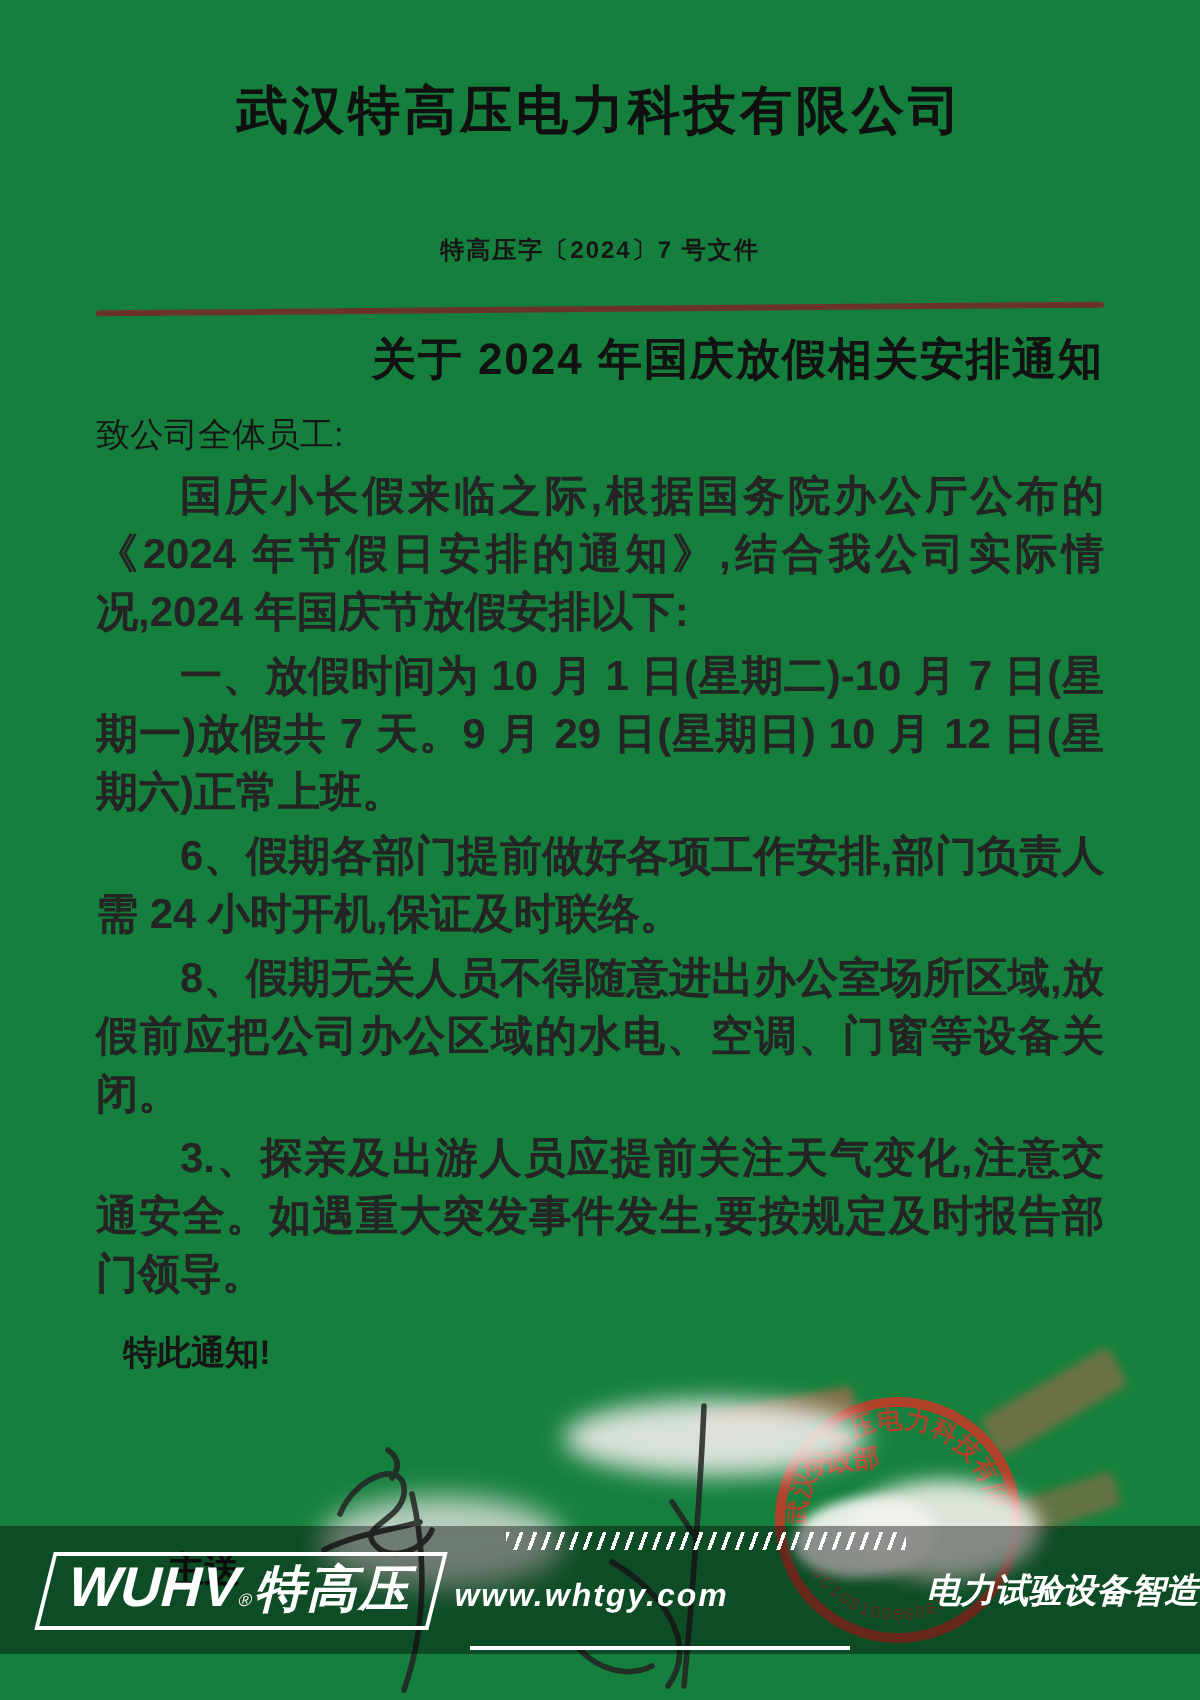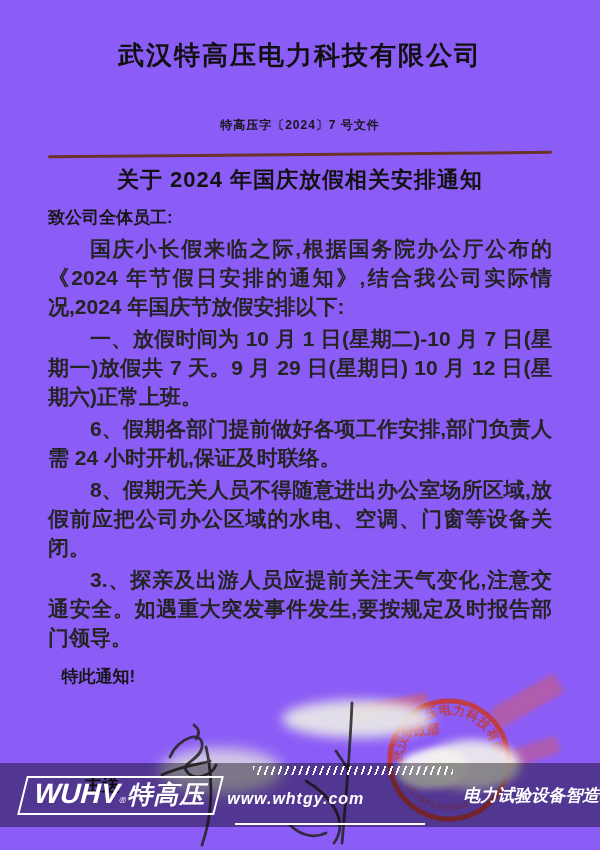--- a/index.html
+++ b/index.html
@@ -1,23 +1,23 @@
 <!DOCTYPE html>
 <html><head>
 <meta charset="utf-8">
 <style>
   html,body{margin:0;padding:0;}
   body{width:600px;height:850px;background:#e9e9e9;font-family:"Liberation Sans","DejaVu Sans",sans-serif;}
-  .page{position:relative;width:600px;height:850px;background:#8b5cf6;overflow:hidden;color:#1f1f1f;}
+  .page{position:relative;width:600px;height:850px;background:#15803d;overflow:hidden;color:#1f1f1f;}
   .content{position:absolute;left:48px;right:48px;top:0;z-index:1;}
   .company{margin:38px 0 0;text-align:center;font-size:26px;font-weight:700;letter-spacing:2px;color:#101010;}
   .docnum{margin-top:44px;text-align:center;font-size:12px;font-weight:700;color:#161616;letter-spacing:1px;}
   .divider{margin-top:19px;height:3px;background:#693329;transform:rotate(-0.5deg);border-radius:2px;}
-  .title{margin:9px 0 0;text-align:center;font-size:22px;font-weight:700;letter-spacing:1px;color:#121212;}
-  .salutation{margin-top:11px;font-size:17px;font-weight:700;color:#161616;}
+  .title{margin:9px 0 0;text-align:right;font-size:22px;font-weight:700;letter-spacing:1px;color:#121212;}
+  .salutation{margin-top:11px;font-size:17px;font-weight:400;color:#161616;}
   .para{margin:0 0 3px;font-size:21px;line-height:29px;text-indent:2em;text-align:justify;color:#242424;font-weight:bold;}
   .para.first{margin-top:5px;}
   .closing{margin-top:13px;font-size:17px;font-weight:700;text-indent:0.8em;color:#161616;}
   .footer-label{position:absolute;left:84px;top:773px;font-size:18px;font-weight:700;color:#141414;z-index:1;}
   
   .stamp{position:absolute;left:384px;top:695px;width:130px;height:130px;z-index:2;transform:rotate(-6deg);}
   .smear{position:absolute;filter:blur(2px);z-index:2;border-radius:4px;}
   .smear.s1{left:348px;top:700px;width:80px;height:15px;background:rgba(226,92,76,.5);transform:rotate(-11deg);}
   .smear.s2{left:490px;top:690px;width:74px;height:22px;background:rgba(226,92,76,.42);transform:rotate(-30deg);}
   .smear.s3{left:500px;top:744px;width:60px;height:18px;background:rgba(226,92,76,.38);transform:rotate(-18deg);}

